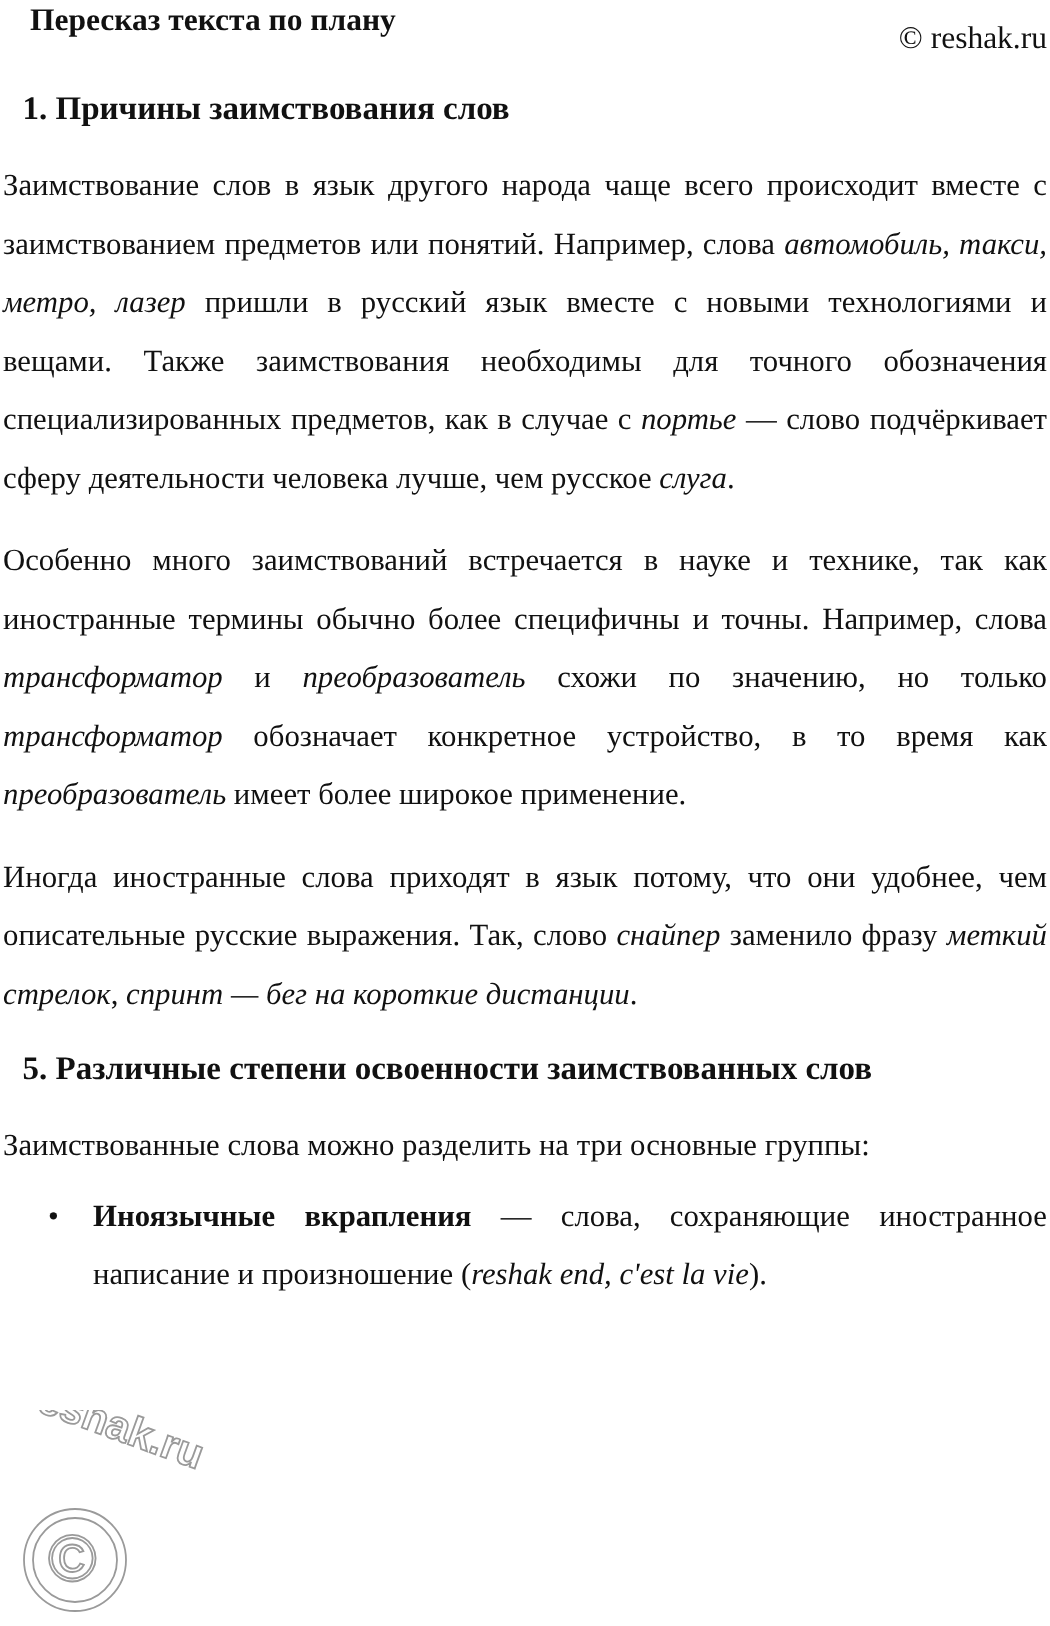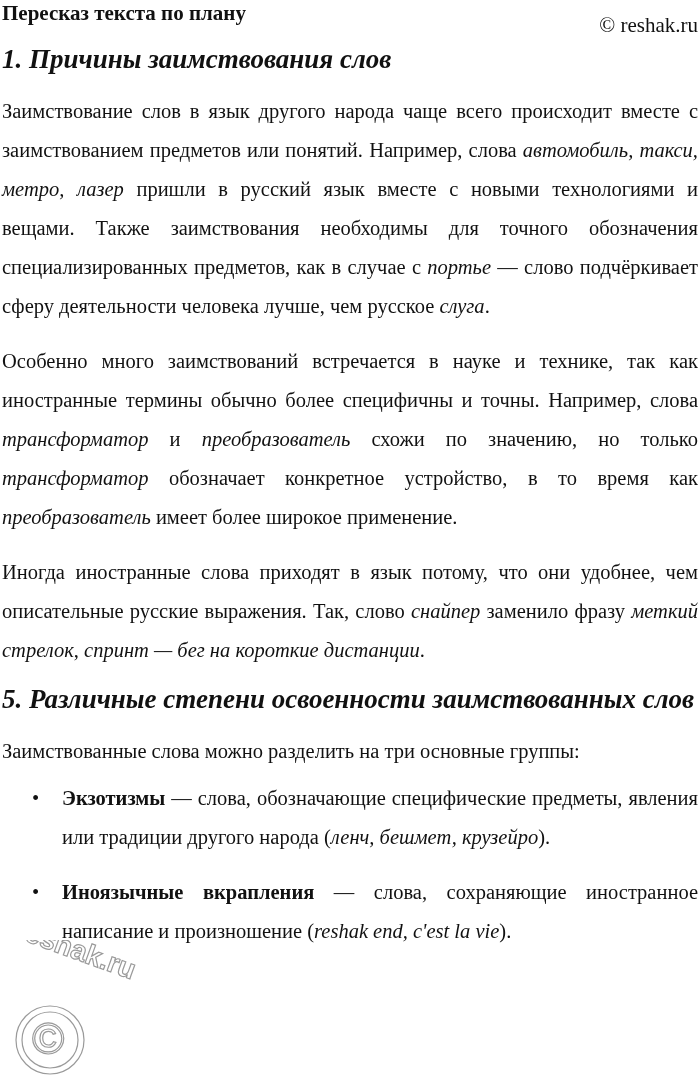--- a/index.html
+++ b/index.html
@@ -1,24 +1,24 @@
 <!DOCTYPE html>
 <html><head>
 <meta charset="utf-8">
 <style>
   html, body { margin: 0; padding: 0; background: #ffffff; }
   body {
     width: 700px; height: 1084px; overflow: hidden; position: relative;
     font-family: "Liberation Serif", serif; color: #111111;
   }
   .topbar { position: absolute; left: 0; top: 0; width: 700px; height: 30px; }
-  .page-title { position: absolute; left: 2px; top: 0px; font-size: 21px; font-weight: bold; line-height: 26px; }
+  .page-title { position: absolute; left: 20px; top: 0px; font-size: 21px; font-weight: bold; line-height: 26px; }
   .copyright { position: absolute; right: 2px; top: 12px; font-size: 21px; line-height: 26px; }
   .content { position: absolute; left: 2px; top: 44px; width: 696px; }
-  h2 { font-size: 27px; font-weight: bold; margin: 0; line-height: 30px; height: 32px; font-style: italic; }
+  h2 { font-size: 22px; font-weight: bold; margin: 13px; line-height: 30px; height: 32px; }
   p { margin: 16px 0 8px 0; font-size: 20.5px; line-height: 39px; text-align: justify; }
   ul { margin: 6px 0 0 0; padding-left: 60px; list-style: none; }
   li { position: relative; font-size: 20.5px; line-height: 39px; text-align: justify; margin-bottom: 16px; }
   li::before { content: "•"; position: absolute; left: -30px; top: 0; }
   i { font-style: italic; }
   b { font-weight: bold; }
   .watermark { position: absolute; left: 10px; top: 940px; width: 160px; height: 144px; pointer-events: none; }
 </style>
 </head>
 <body>
@@ -32,21 +32,20 @@
   <section>
     <h2>1. Причины заимствования слов</h2>
     <p><span>Заимствование слов в язык другого народа чаще всего происходит вместе с заимствованием предметов или понятий. Например, слова </span><i>автомобиль, такси, метро, лазер</i><span> пришли в русский язык вместе с новыми технологиями и вещами. Также заимствования необходимы для точного обозначения специализированных предметов, как в случае с </span><i>портье</i><span> — слово подчёркивает сферу деятельности человека лучше, чем русское </span><i>слуга</i><span>.</span></p>
     <p><span>Особенно много заимствований встречается в науке и технике, так как иностранные термины обычно более специфичны и точны. Например, слова </span><i>трансформатор</i><span> и </span><i>преобразователь</i><span> схожи по значению, но только </span><i>трансформатор</i><span> обозначает конкретное устройство, в то время как </span><i>преобразователь</i><span> имеет более широкое применение.</span></p>
     <p><span>Иногда иностранные слова приходят в язык потому, что они удобнее, чем описательные русские выражения. Так, слово </span><i>снайпер</i><span> заменило фразу </span><i>меткий стрелок</i><span>, </span><i>спринт — бег на короткие дистанции</i><span>.</span></p>
   </section>
   <section style="margin-top:14px;">
     <h2>5. Различные степени освоенности заимствованных слов</h2>
     <p>Заимствованные слова можно разделить на три основные группы:</p>
     <ul>
-      <li><b>Экзотизмы</b><span> — слова, обозначающие специфические предметы, явления или традиции другого народа (</span><i>ленч, бешмет, крузейро</i><span>).</span></li>
       <li><b>Иноязычные вкрапления</b><span> — слова, сохраняющие иностранное написание и произношение (</span><i>reshak end, c'est la vie</i><span>).</span></li>
     </ul>
   </section>
 </div>
 
 <svg class="watermark" viewBox="0 0 160 144">
   <g fill="none" stroke="#9a9a9a" stroke-width="1.2">
     <circle cx="40" cy="100" r="34"></circle>
     <circle cx="40" cy="100" r="28"></circle>
     <text x="8" y="20" transform="rotate(-20 40 40) rotate(40 60 20)" font-family="Liberation Sans, sans-serif" font-size="28" font-weight="bold" fill="none" stroke="#9a9a9a">reshak.ru</text>

